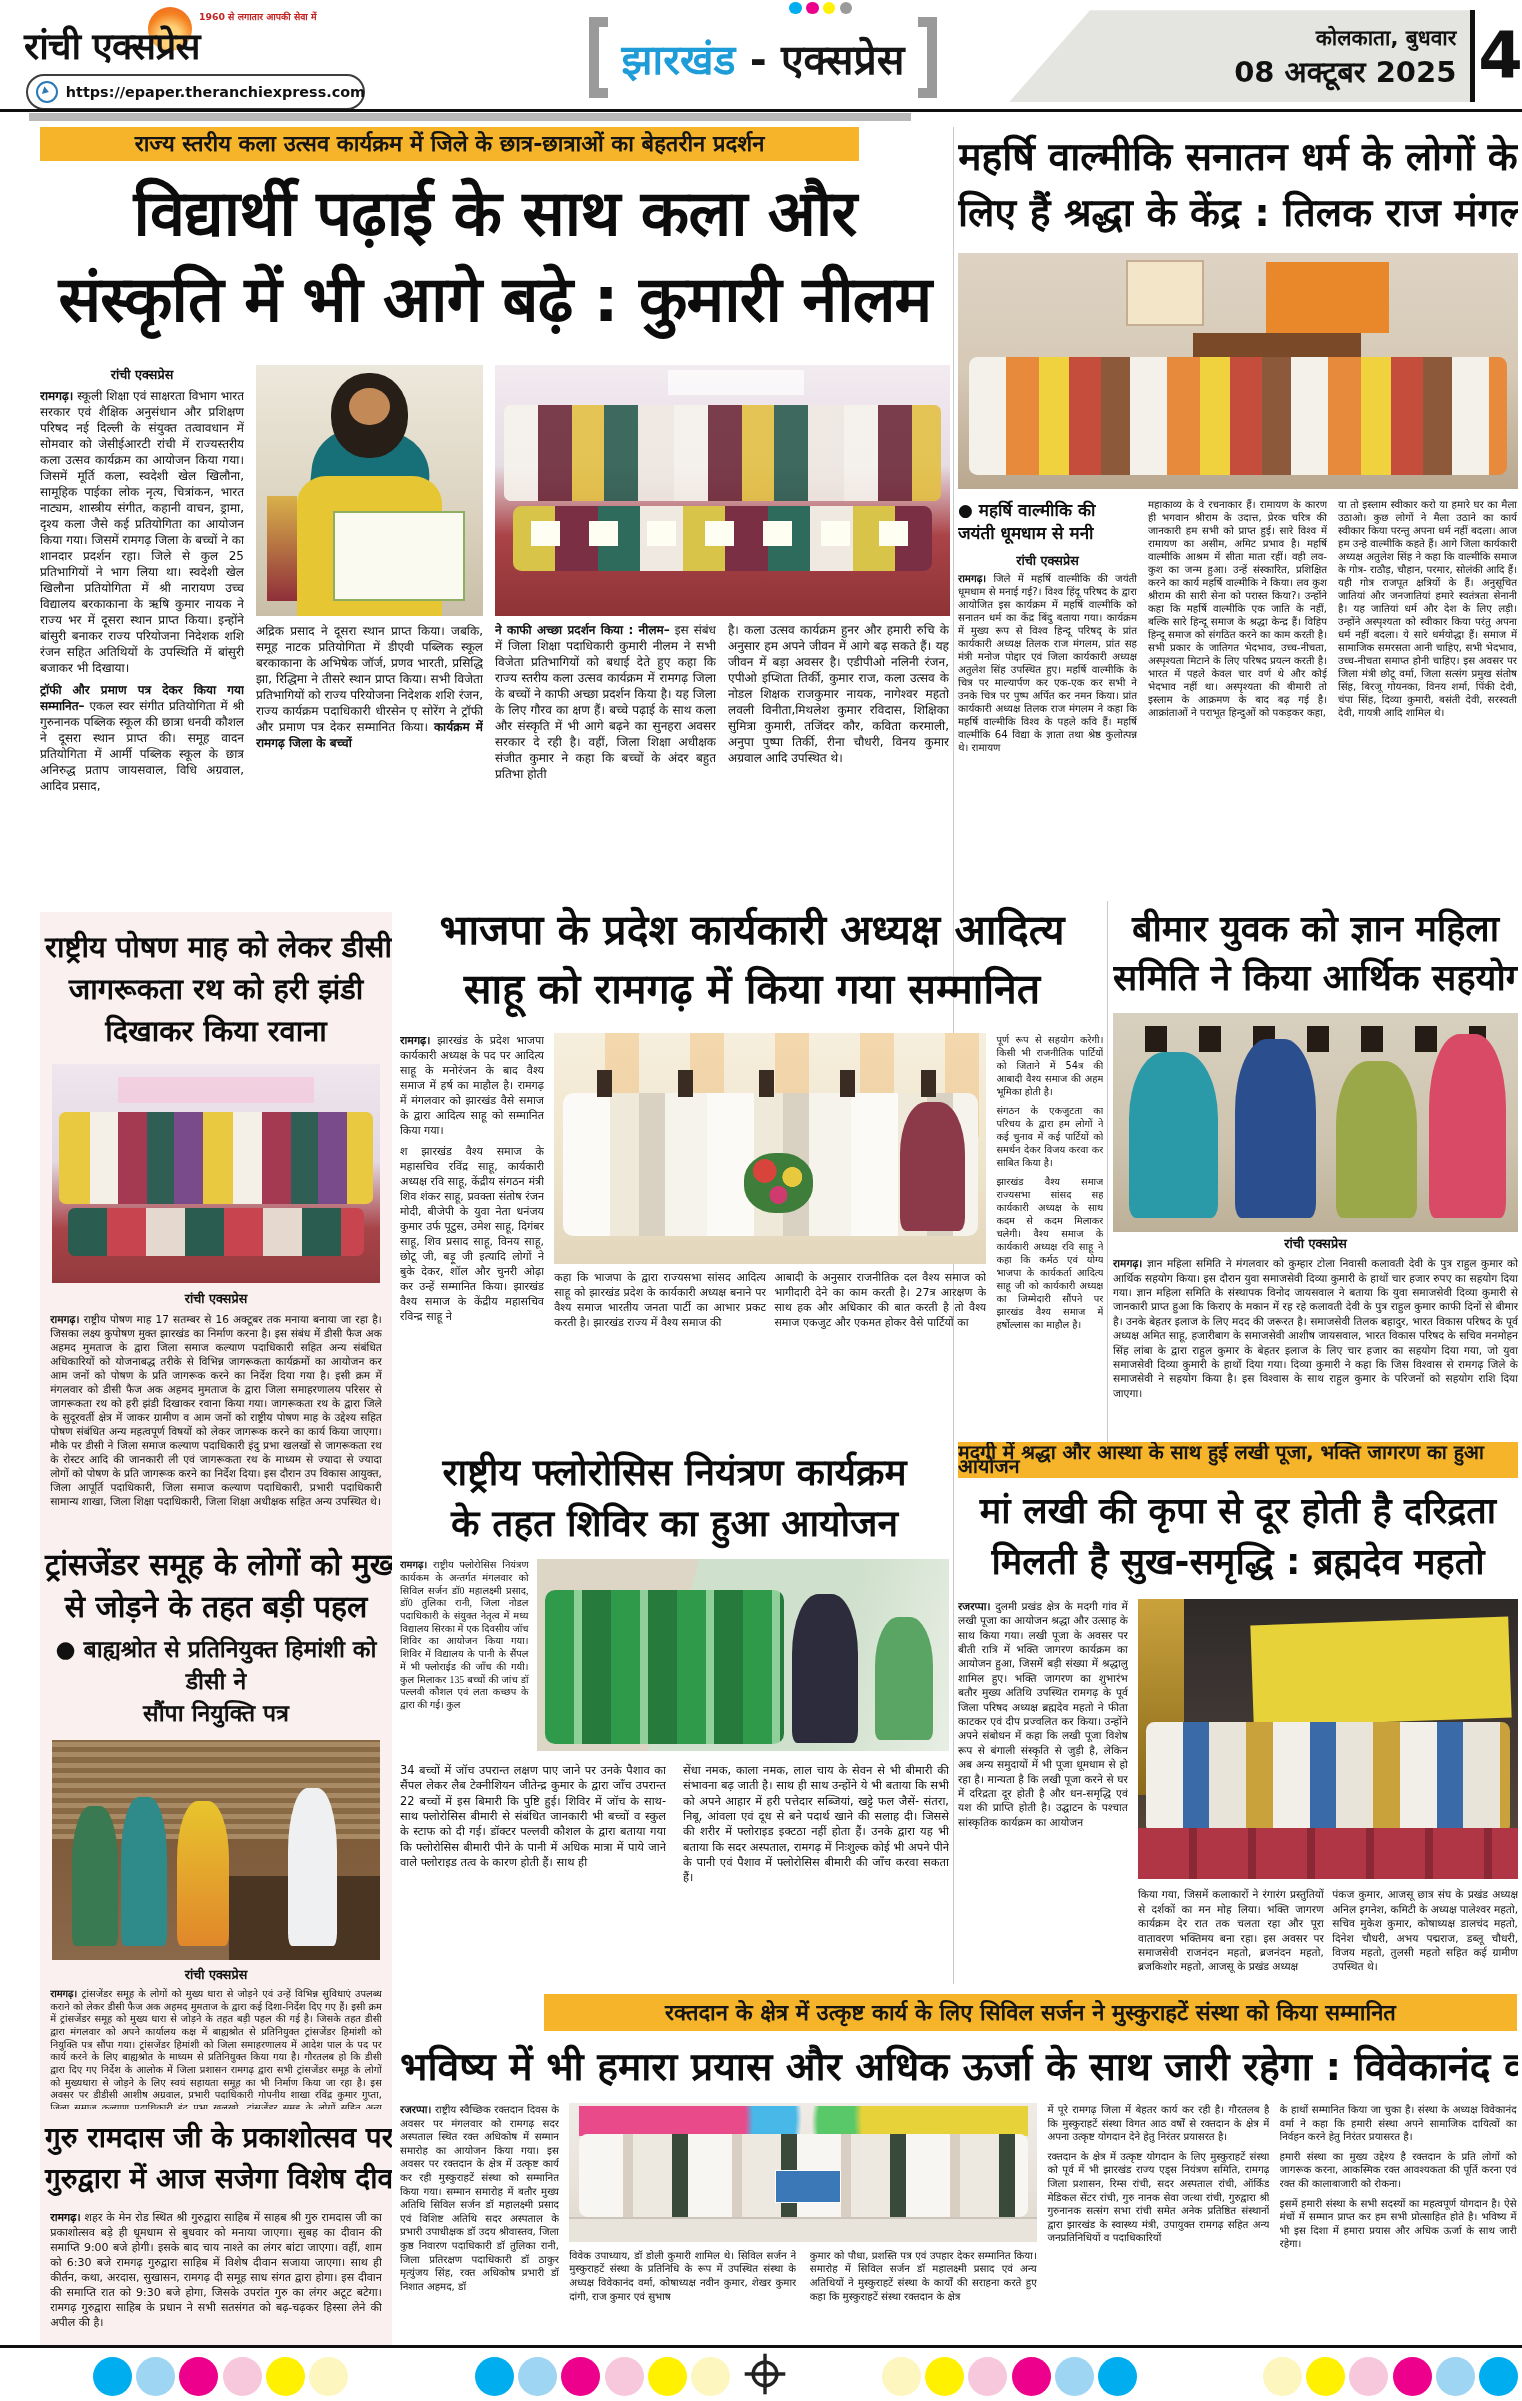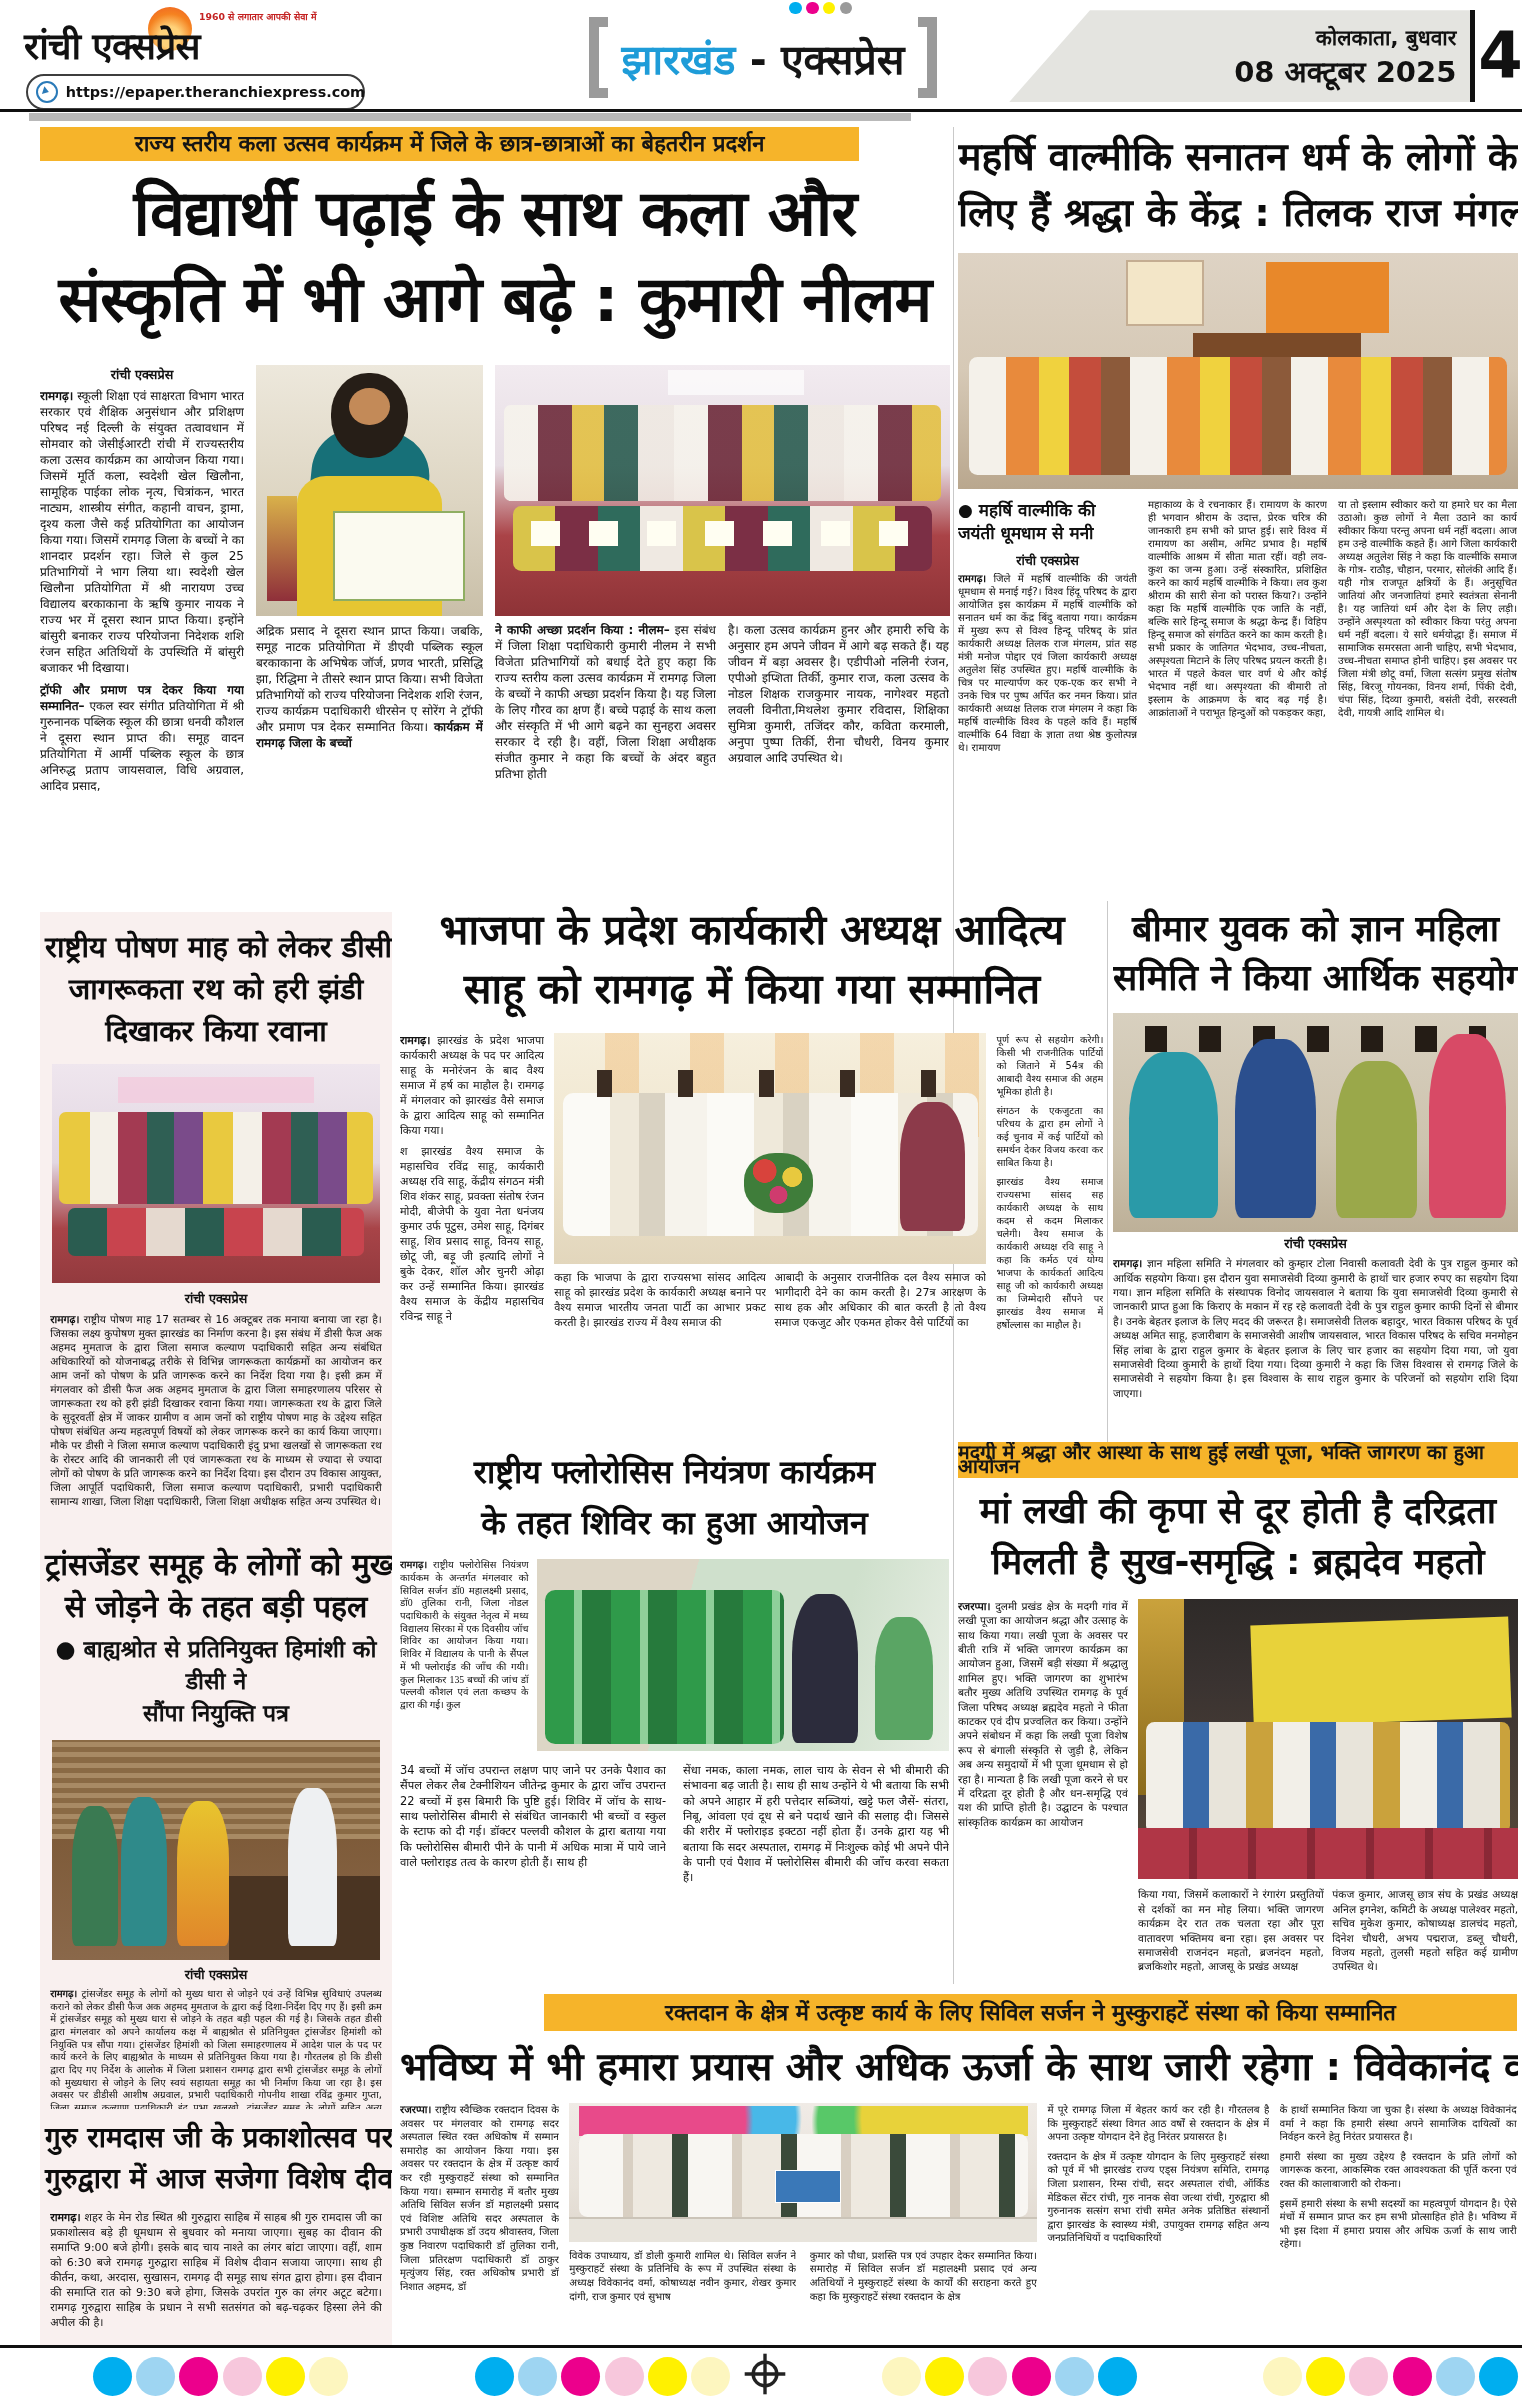--- a/index.html
+++ b/index.html
@@ -153,21 +153,21 @@
   .bjp-cols{gap:10.2px;}
   .c-b1{width:144px;} .c-bc{width:432px;} .c-b4{width:107px;font-size:9.8px;line-height:13px;}
   .ph-bjp{width:432px;height:231px;margin-bottom:6.8px;}
   .bjp-sub{display:flex;gap:8.5px;}
   .c-b2,.c-b3{width:212px;overflow:hidden;height:159px;}
   .story-bimar{left:1113px;top:901px;width:405px;height:543px;font-size:10.6px;line-height:14.4px;}
   .bimar-hl{font-size:36px;line-height:49px;margin:3.4px 0 10.2px;}
   .ph-mahila{width:405px;height:219px;margin-bottom:5.1px;}
   .bimar-body{height:175px;overflow:hidden;}
   .story-fluor{left:400px;top:1447px;width:549px;height:560px;}
-  .fluor-hl{font-size:32px;line-height:51px;margin-bottom:10.2px;}
+  .fluor-hl{font-size:37px;line-height:51px;margin-bottom:10.2px;}
   .fluor-r1{gap:8.5px;}
   .c-f1{width:129px;font-size:9.8px;line-height:12.7px;height:192px;font-family:Liberation Serif, serif;}
   .ph-fluor{width:412px;height:192px;}
   .fluor-r2{gap:17px;margin-top:12px;}
   .c-f2,.c-f3{width:266px;font-size:11.4px;line-height:15.3px;height:204px;overflow:hidden;}
   .story-lakhi{left:958px;top:1442px;width:560px;height:551px;font-size:10.6px;line-height:14.4px;}
   .lakhi-kicker{width:560px;height:36px;font-size:19.5px;margin-bottom:6.8px;}
   .lakhi-hl{font-size:36px;line-height:51px;margin-bottom:12px;}
   .lakhi-cols{gap:10.2px;}
   .c-l1{width:170px;height:395px;}

